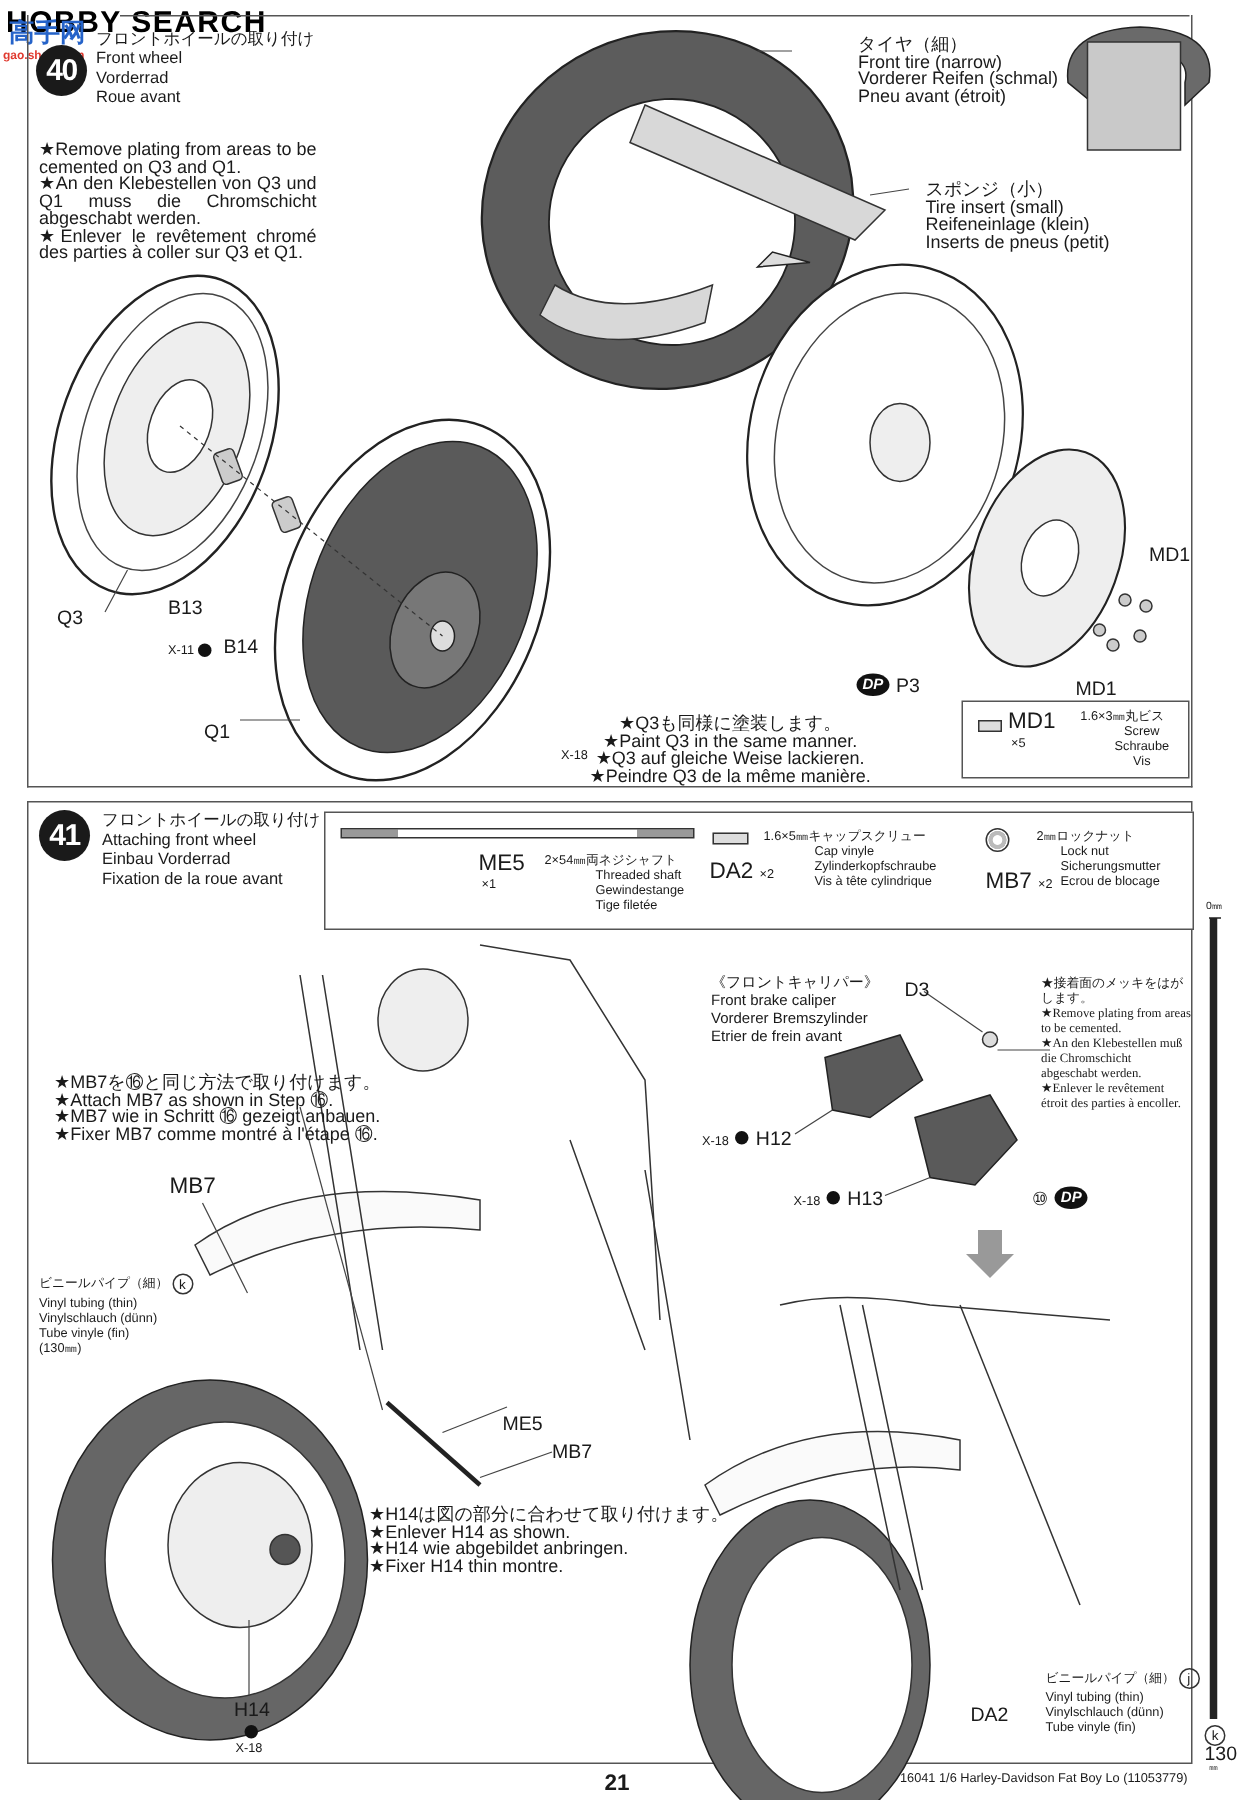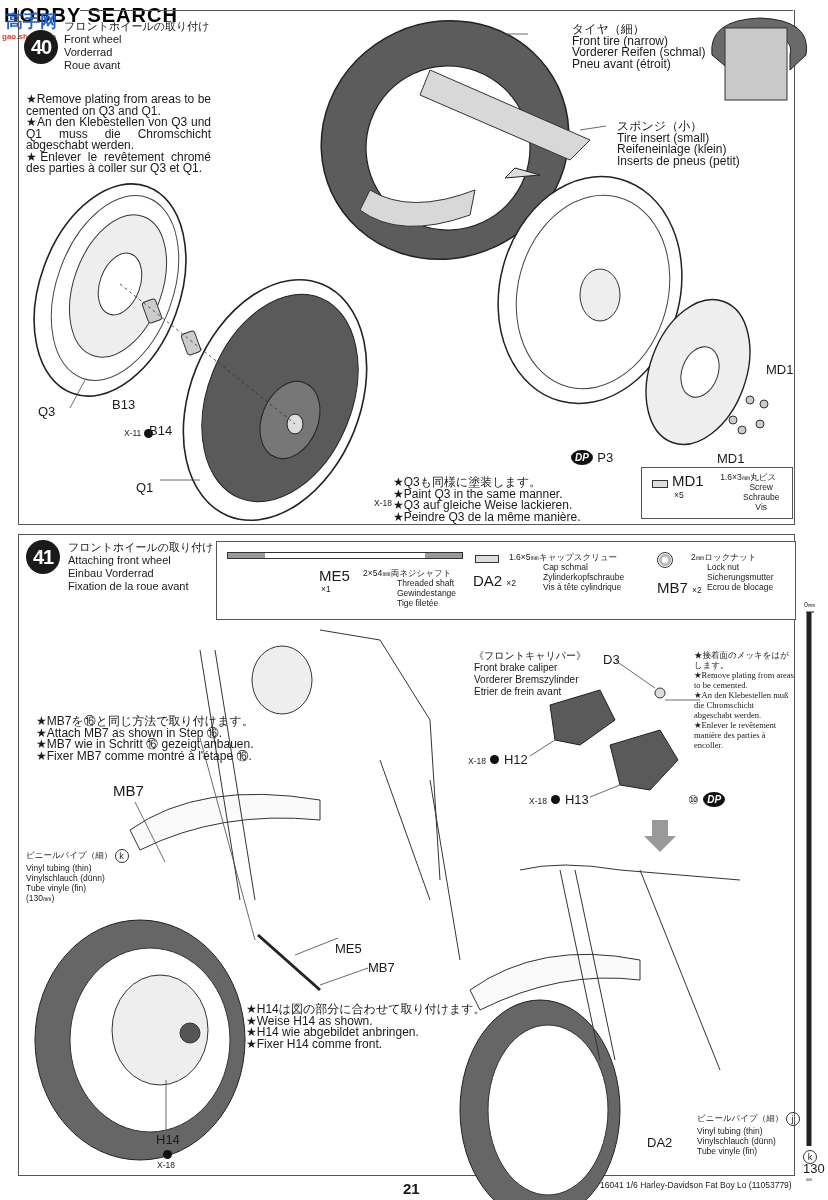--- a/index.html
+++ b/index.html
@@ -109,27 +109,27 @@
   <g stroke="#444" stroke-width="0.8" fill="none">
     <line x1="70" y1="408" x2="85" y2="380"></line>
     <line x1="160" y1="480" x2="200" y2="480"></line>
     <line x1="606" y1="126" x2="580" y2="130"></line>
     <line x1="528" y1="34" x2="505" y2="34"></line>
   </g>
 </svg>
 
 <div class="abs lbl" style="left:38px;top:404px;">Q3</div>
 <div class="abs lbl" style="left:112px;top:397px;">B13</div>
-<div class="abs tiny" style="left:124px;top:428px;">
+<div class="abs tiny" style="left:112px;top:428px;">
   <span>X-11</span> <span class="dot"></span>
 </div>
 <div class="abs lbl" style="left:149px;top:423px;">B14</div>
 <div class="abs lbl" style="left:136px;top:480px;">Q1</div>
 <div class="abs tiny" style="left:374px;top:498px;">X-18</div>
-<div class="abs small" style="left:393px;top:477px;">
+<div class="abs small" style="left:393px;top:477px;text-align:center;">
   <div>★Q3も同様に塗装します。</div>
   <div>★Paint Q3 in the same manner.</div>
   <div>★Q3 auf gleiche Weise lackieren.</div>
   <div>★Peindre Q3 de la même manière.</div>
 </div>
 
 <div class="abs small" style="left:572px;top:24px;">
   <div>タイヤ（細）</div>
   <div>Front tire (narrow)</div>
   <div>Vorderer Reifen (schmal)</div>
@@ -183,21 +183,21 @@
     <div style="padding-left:34px">Tige filetée</div>
   </div>
 
   <span class="abs" style="left:258px;top:13px;width:22px;height:6px;border:1px solid #333;background:#ddd;"></span>
   <span class="abs lblb" style="left:256px;top:30px;">
     <span>DA2</span>
     <span class="tiny">×2</span>
   </span>
   <div class="abs tiny" style="left:292px;top:10px;">
     <div>1.6×5㎜キャップスクリュー</div>
-    <div style="padding-left:34px">Cap schmal</div>
+    <div style="padding-left:34px">Cap vinyle</div>
     <div style="padding-left:34px">Zylinderkopfschraube</div>
     <div style="padding-left:34px">Vis à tête cylindrique</div>
   </div>
 
   <span class="abs" style="left:440px;top:10px;width:14px;height:14px;border:1.5px solid #333;border-radius:50%;background:radial-gradient(circle,#fff 30%,#bbb 35%,#bbb 60%,#fff 62%);"></span>
   <span class="abs lblb" style="left:440px;top:37px;">
     <span>MB7</span>
     <span class="tiny">×2</span>
   </span>
   <div class="abs tiny" style="left:474px;top:10px;">
@@ -277,42 +277,42 @@
   <div>Vinylschlauch (dünn)</div>
   <div>Tube vinyle (fin)</div>
   <div>(130㎜)</div>
 </div>
 
 <div class="abs lbl" style="left:335px;top:941px;">ME5</div>
 <div class="abs lbl" style="left:368px;top:960px;">MB7</div>
 
 <div class="abs small" style="left:246px;top:1004px;">
   <div>★H14は図の部分に合わせて取り付けます。</div>
-  <div>★Weise H14 as shown.</div>
+  <div>★Enlever H14 as shown.</div>
   <div>★H14 wie abgebildet anbringen.</div>
-  <div>★Fixer H14 comme front.</div>
+  <div>★Fixer H14 thin montre.</div>
 </div>
 
 <div class="abs lbl" style="left:156px;top:1132px;">H14</div>
 <span class="abs dot" style="left:163px;top:1150px;"></span>
 <div class="abs tiny" style="left:157px;top:1160px;">X-18</div>
 
 <div class="abs small" style="left:474px;top:650px;font-size:10px;line-height:12px;">
   <div>《フロントキャリパー》</div>
   <div>Front brake caliper</div>
   <div>Vorderer Bremszylinder</div>
   <div>Etrier de frein avant</div>
 </div>
 <div class="abs lbl" style="left:603px;top:652px;">D3</div>
 
 <div class="abs tiny" style="left:694px;top:650px;width:100px;font-family:Liberation Serif, serif;">
   <div>★接着面のメッキをはがします。</div>
   <div>★Remove plating from areas to be cemented.</div>
   <div>★An den Klebestellen muß die Chromschicht abgeschabt werden.</div>
-  <div>★Enlever le revêtement manière des parties à encoller.</div>
+  <div>★Enlever le revêtement étroit des parties à encoller.</div>
 </div>
 
 <div class="abs" style="left:468px;top:750px;">
   <span class="tiny">X-18</span>
   <span class="dot"></span>
   <span class="lbl">H12</span>
 </div>
 <div class="abs" style="left:529px;top:790px;">
   <span class="tiny">X-18</span>
   <span class="dot"></span>

